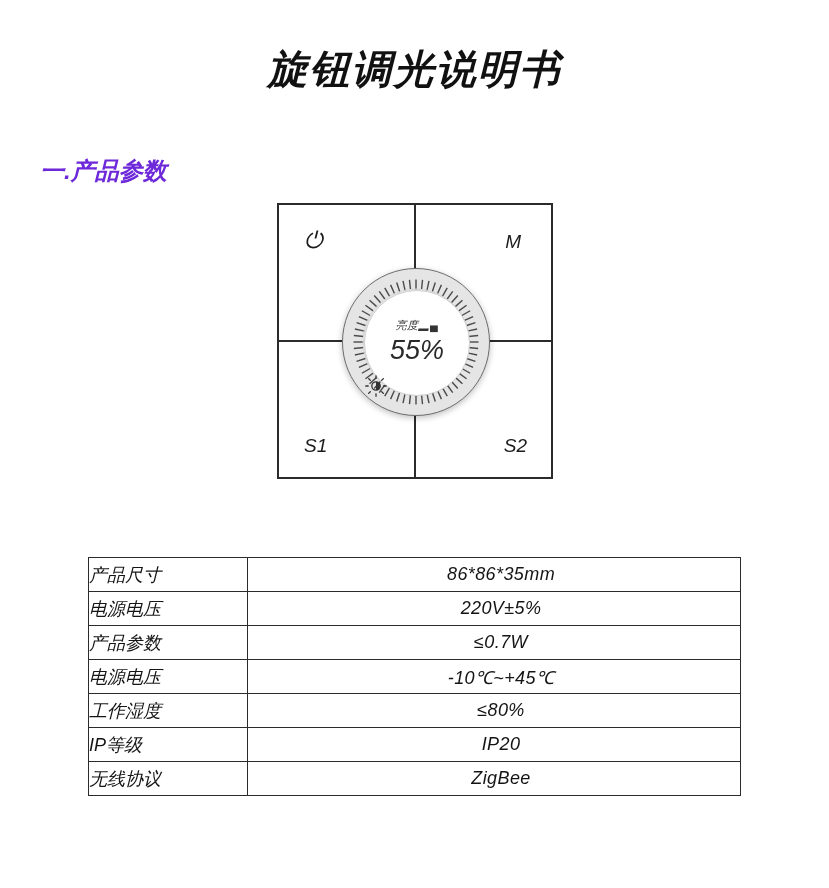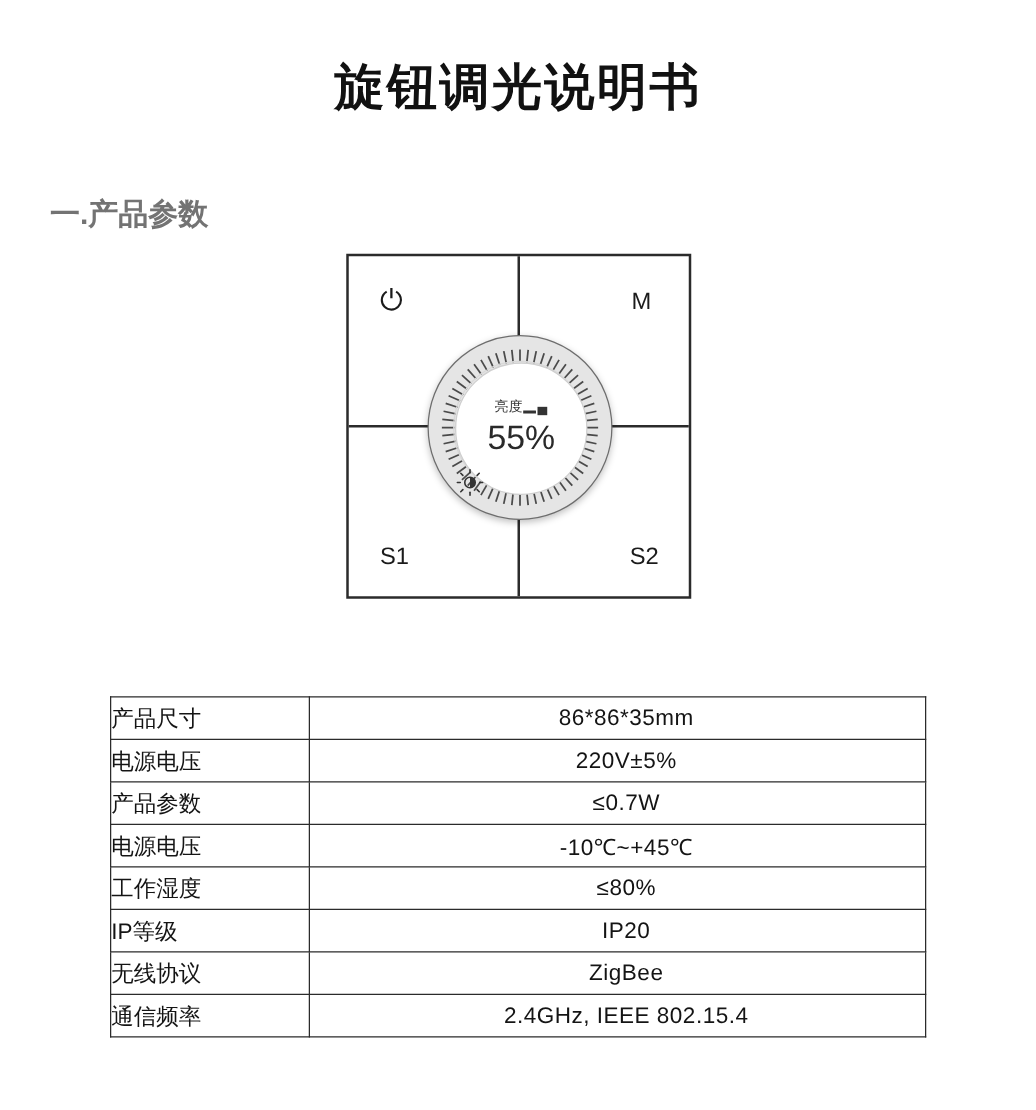--- a/index.html
+++ b/index.html
@@ -13,20 +13,21 @@
     font-family: "Liberation Sans", sans-serif;
     color: #000000;
     position: relative;
     overflow: hidden;
   }
 
   .page {
     position: relative;
     width: 823px;
     height: 888px;
+    font-style: italic;
   }
 
   
   .doc-title {
     position: absolute;
     top: 42px;
     left: 0;
     width: 829px;
     text-align: center;
     font-size: 40px;
@@ -35,21 +36,21 @@
     color: #111;
   }
 
   
   .section-heading {
     position: absolute;
     top: 155px;
     left: 40px;
     font-size: 24px;
     font-weight: bold;
-    color: #737373;
+    color: #6d28d9;
   }
 
   
   .device {
     position: absolute;
     top: 203px;
     left: 277px;
     width: 276px;
     height: 276px;
     border: 2px solid #2b2b2b;
@@ -306,20 +307,16 @@
         <td class="val">≤80%</td>
       </tr>
       <tr>
         <td class="key">IP等级</td>
         <td class="val">IP20</td>
       </tr>
       <tr>
         <td class="key">无线协议</td>
         <td class="val">ZigBee</td>
       </tr>
-      <tr>
-        <td class="key">通信频率</td>
-        <td class="val">2.4GHz, IEEE 802.15.4</td>
-      </tr>
     </tbody>
   </table>
 
 </div>
 
 </body></html>

